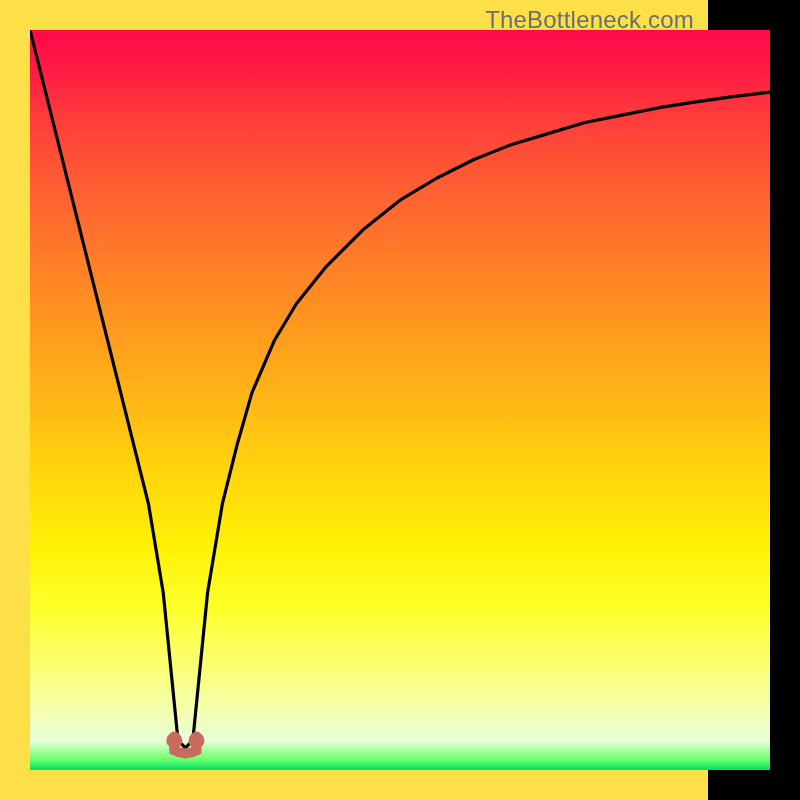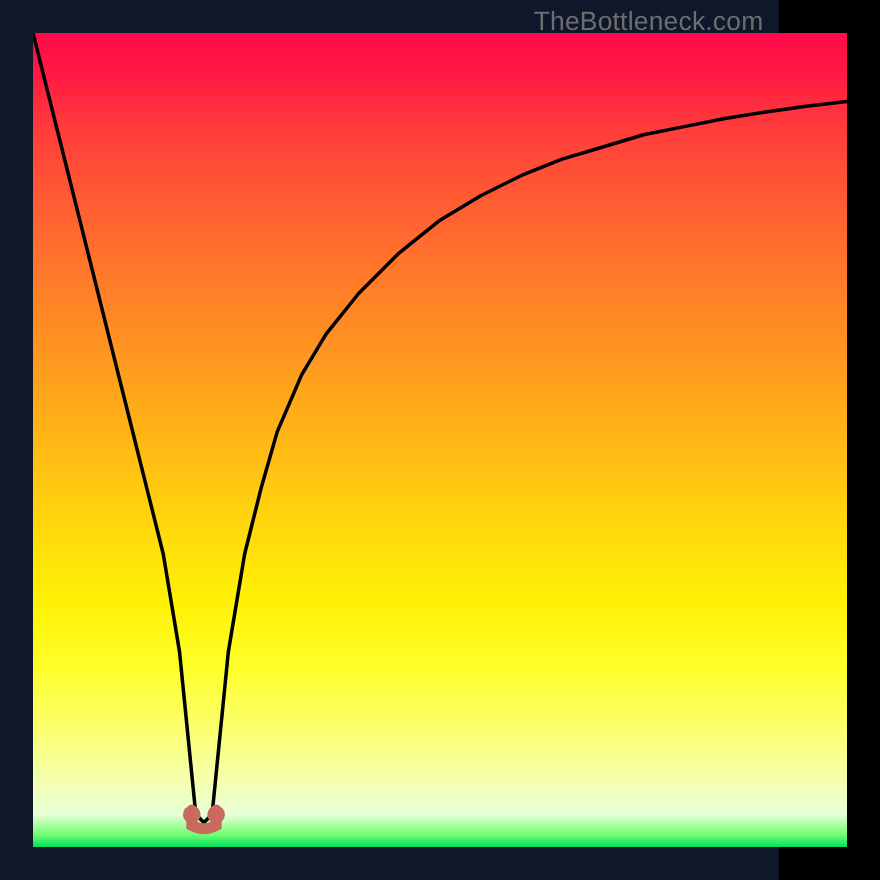--- a/index.html
+++ b/index.html
@@ -1,20 +1,20 @@
 <!DOCTYPE html>
 <html><head>
 <meta charset="utf-8">
 <style>
   * { margin: 0; padding: 0; box-sizing: border-box; }
   body { width: 800px; height: 800px; background: #000; position: relative; font-family: Arial, sans-serif; }
   .frame {
     position: absolute;
     top: 0; left: 0; width: 708px; height: 800px;
-    background: #0f172a;
+    background: #fde047;
   }
   .plot-area {
     position: absolute;
     top: 30px; left: 30px;
     width: 740px; height: 740px;
     overflow: hidden;
   }
   .gradient {
     position: absolute;
     top: 0; left: 0; width: 100%; height: 100%;

